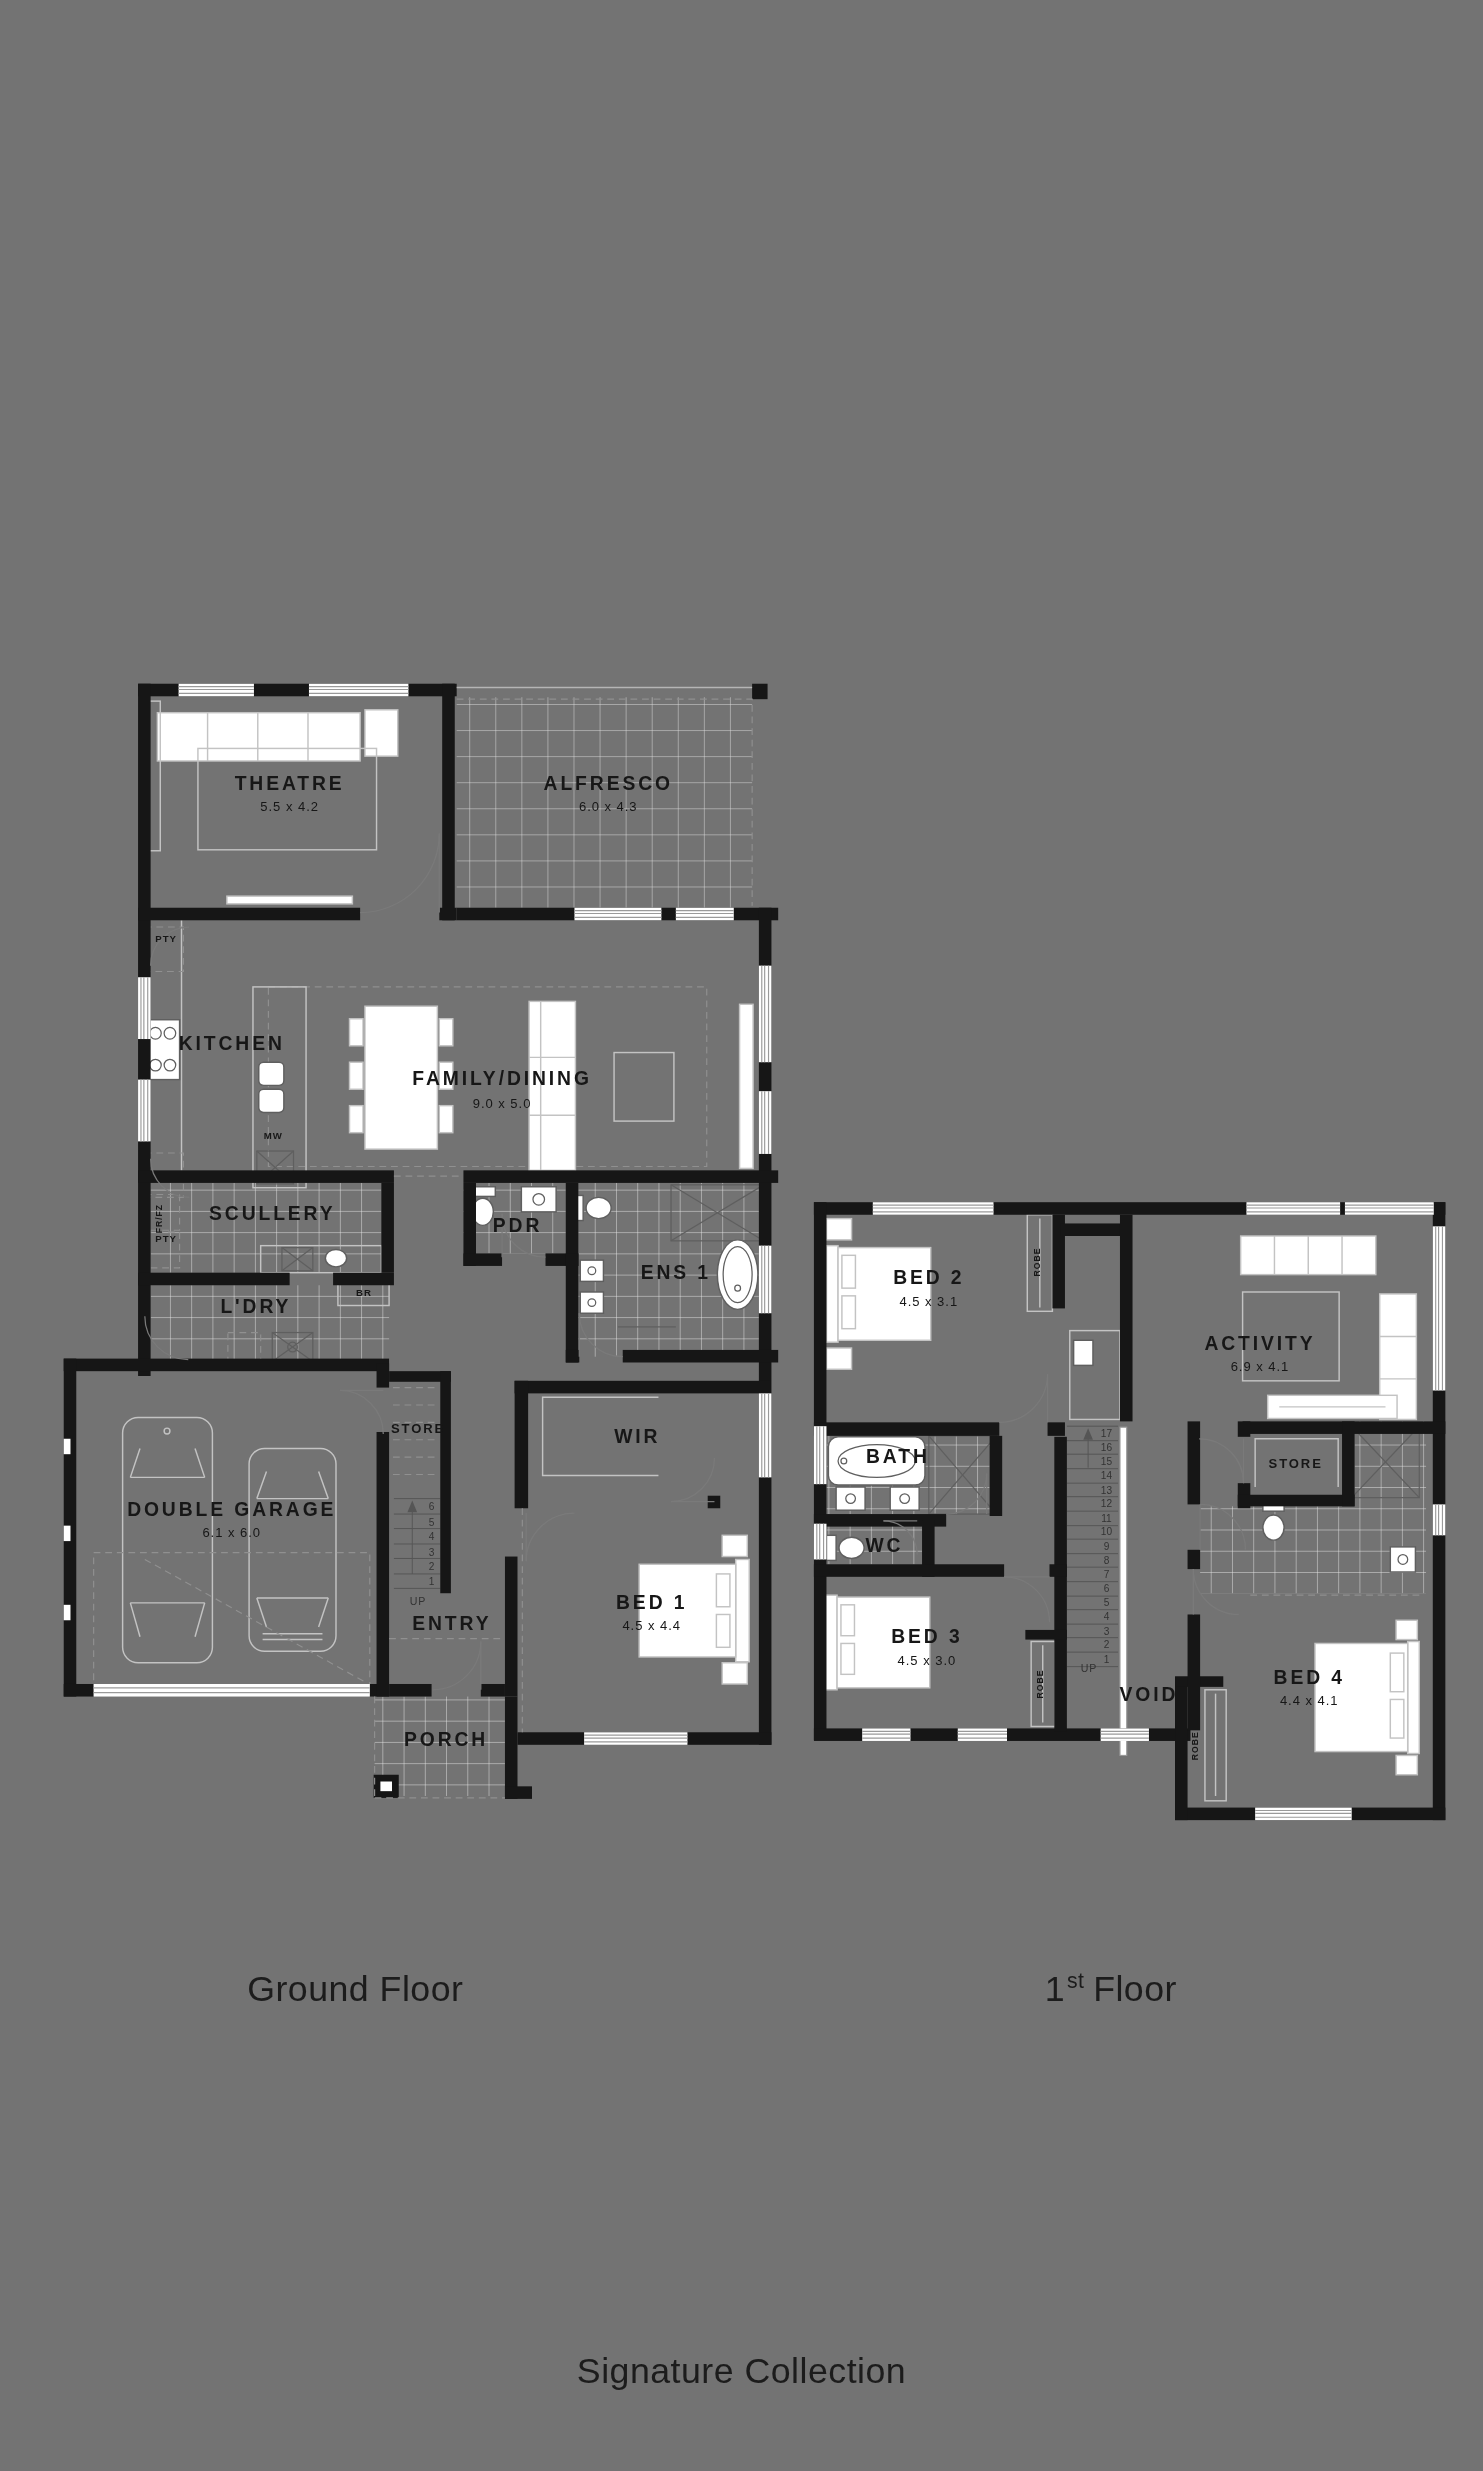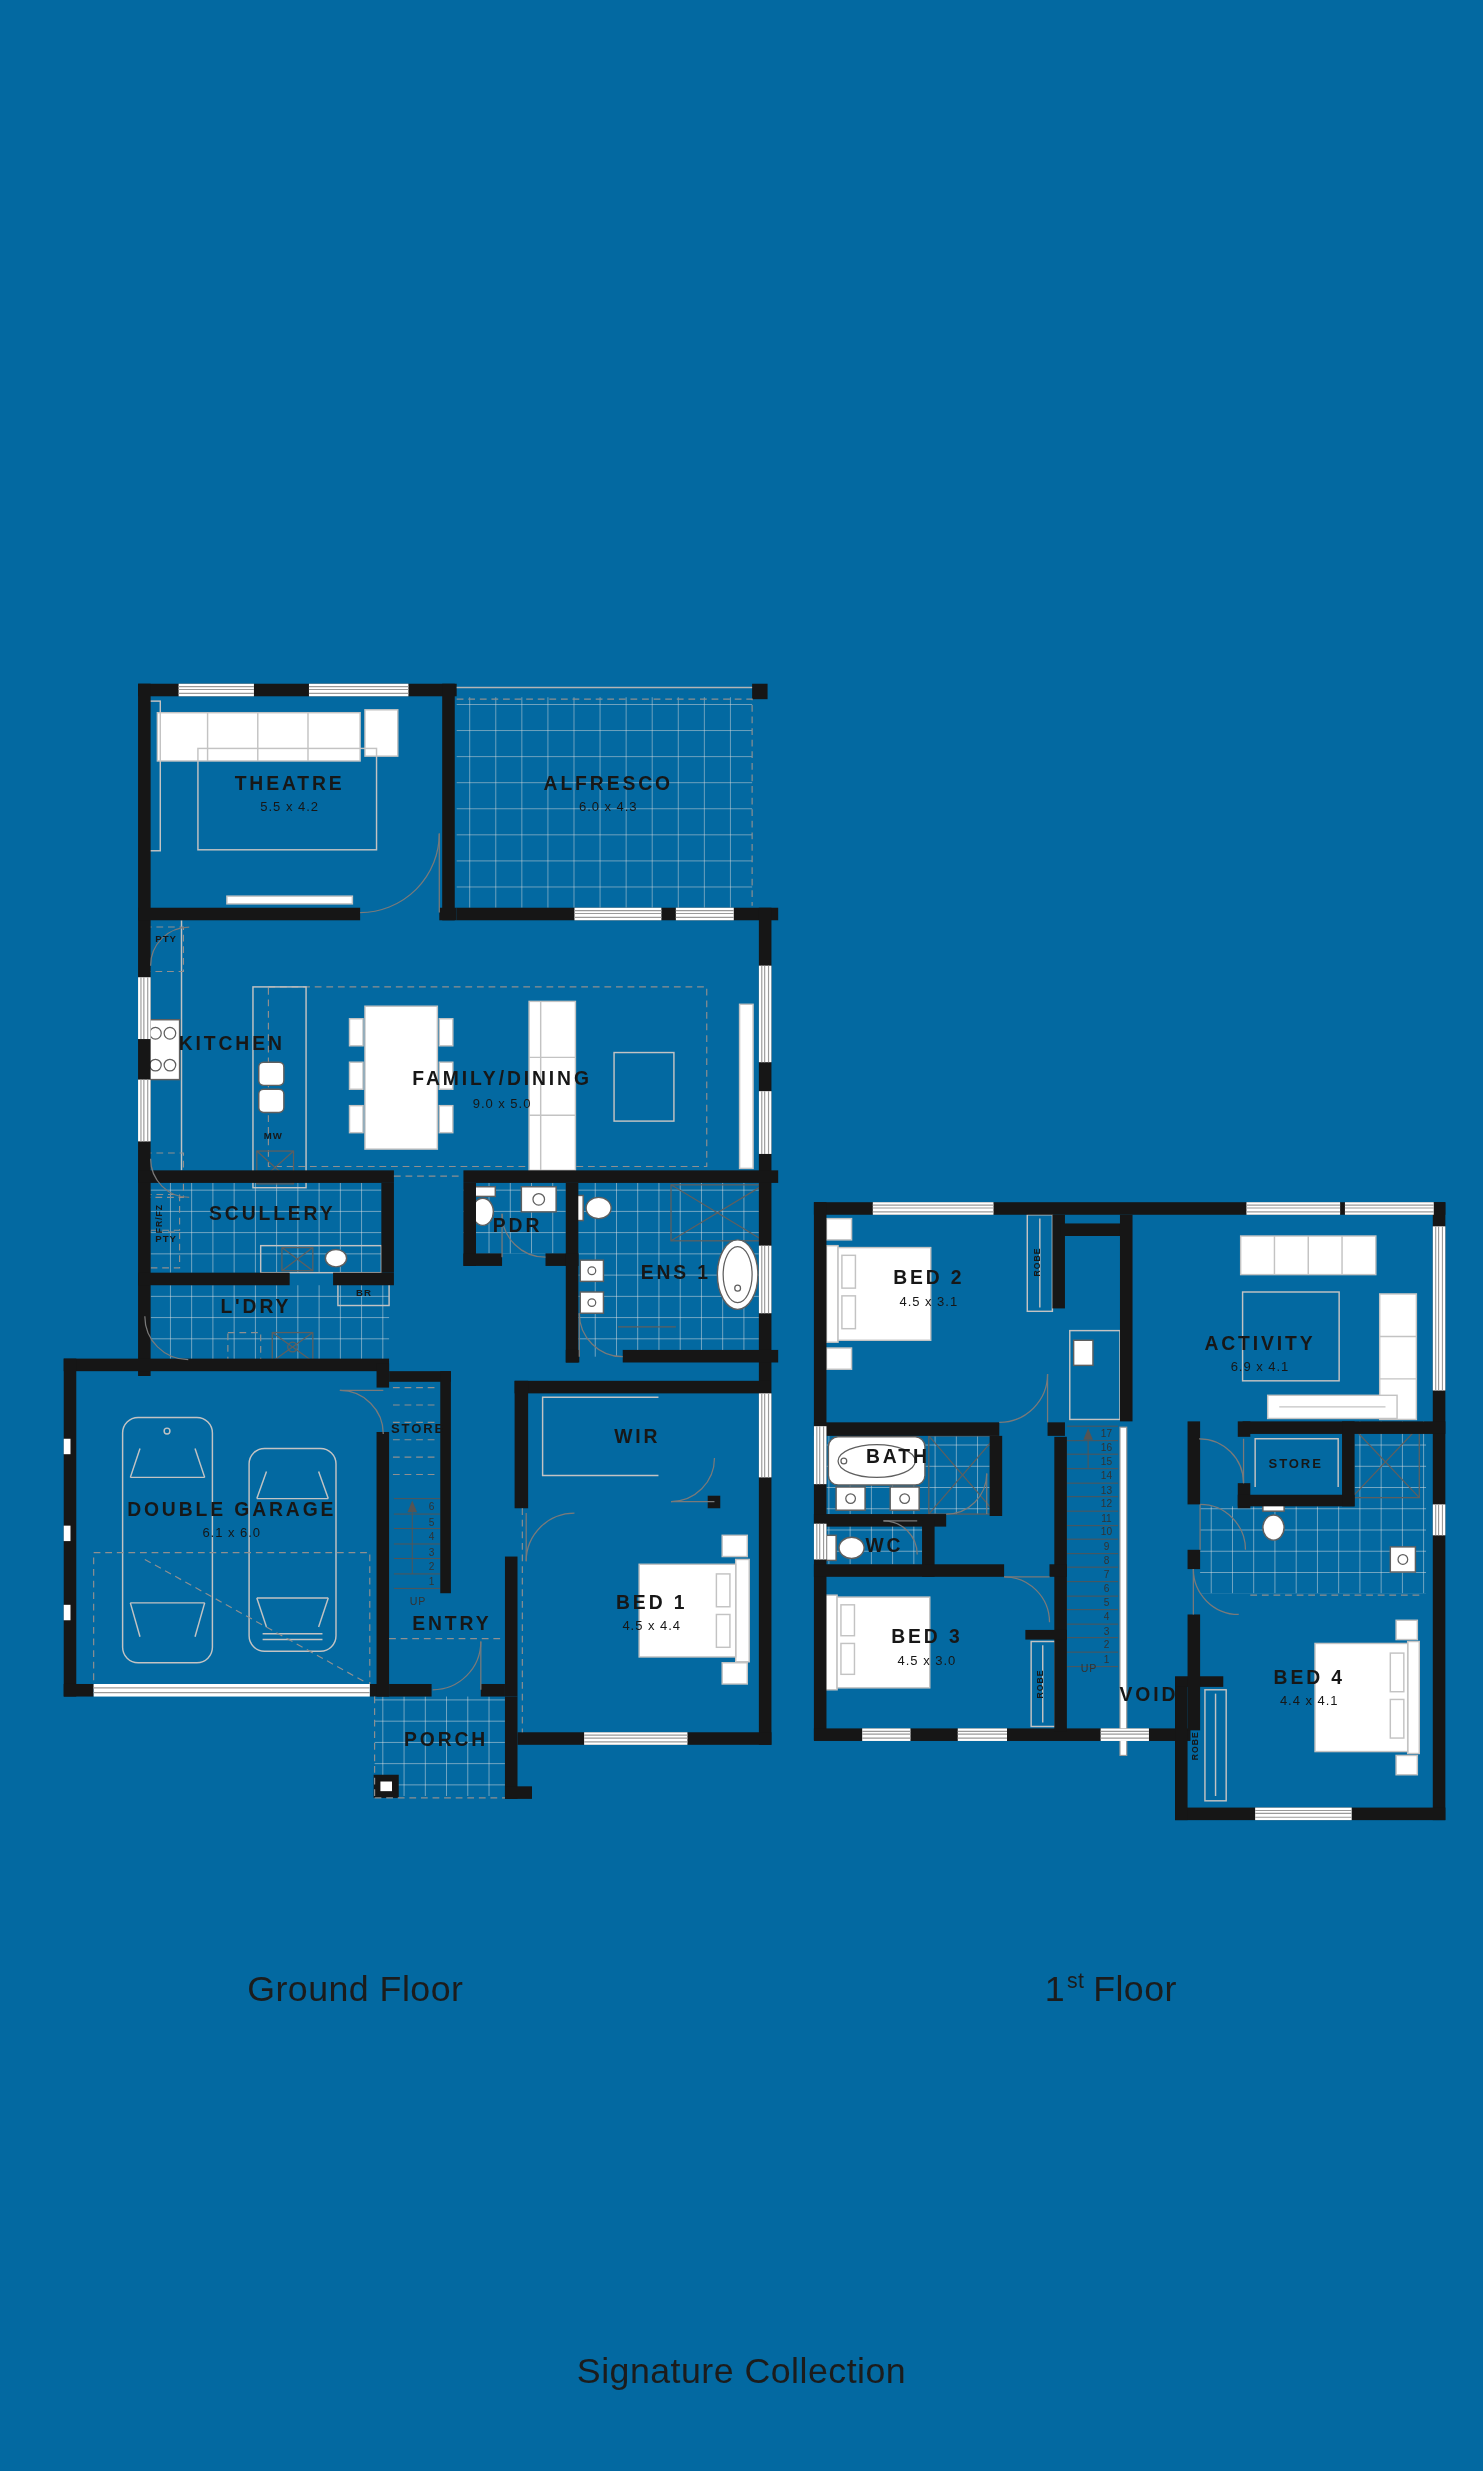--- a/index.html
+++ b/index.html
@@ -1,16 +1,16 @@
 <!DOCTYPE html>
 <html><head>
 <meta charset="utf-8">
 <style>
   html,body{margin:0;padding:0;background:#ffffff;}
-  .canvas{width:1483px;height:2472px;position:relative;background:#0369a1;}
+  .canvas{width:1483px;height:2472px;position:relative;background:#737373;}
   text{font-family:"Liberation Sans",sans-serif;fill:#171717;}
   .room{font-size:20px;font-weight:700;letter-spacing:3px;text-anchor:middle;}
   .room-sm{font-size:13.5px;font-weight:700;letter-spacing:2px;text-anchor:middle;}
   .dims{font-size:13.5px;font-weight:400;letter-spacing:1px;text-anchor:middle;}
   .tiny{font-size:10px;font-weight:700;letter-spacing:1px;text-anchor:middle;}
   .vtiny{font-size:9px;font-weight:700;letter-spacing:1px;text-anchor:middle;}
   .stair{font-size:10.5px;font-weight:400;text-anchor:middle;fill:#333;}
   .up{font-size:11px;font-weight:400;letter-spacing:1px;text-anchor:middle;fill:#333;}
   .title{font-size:37px;font-weight:400;letter-spacing:.5px;fill:#1c1c1c;}
   .sup{font-size:22px;}

